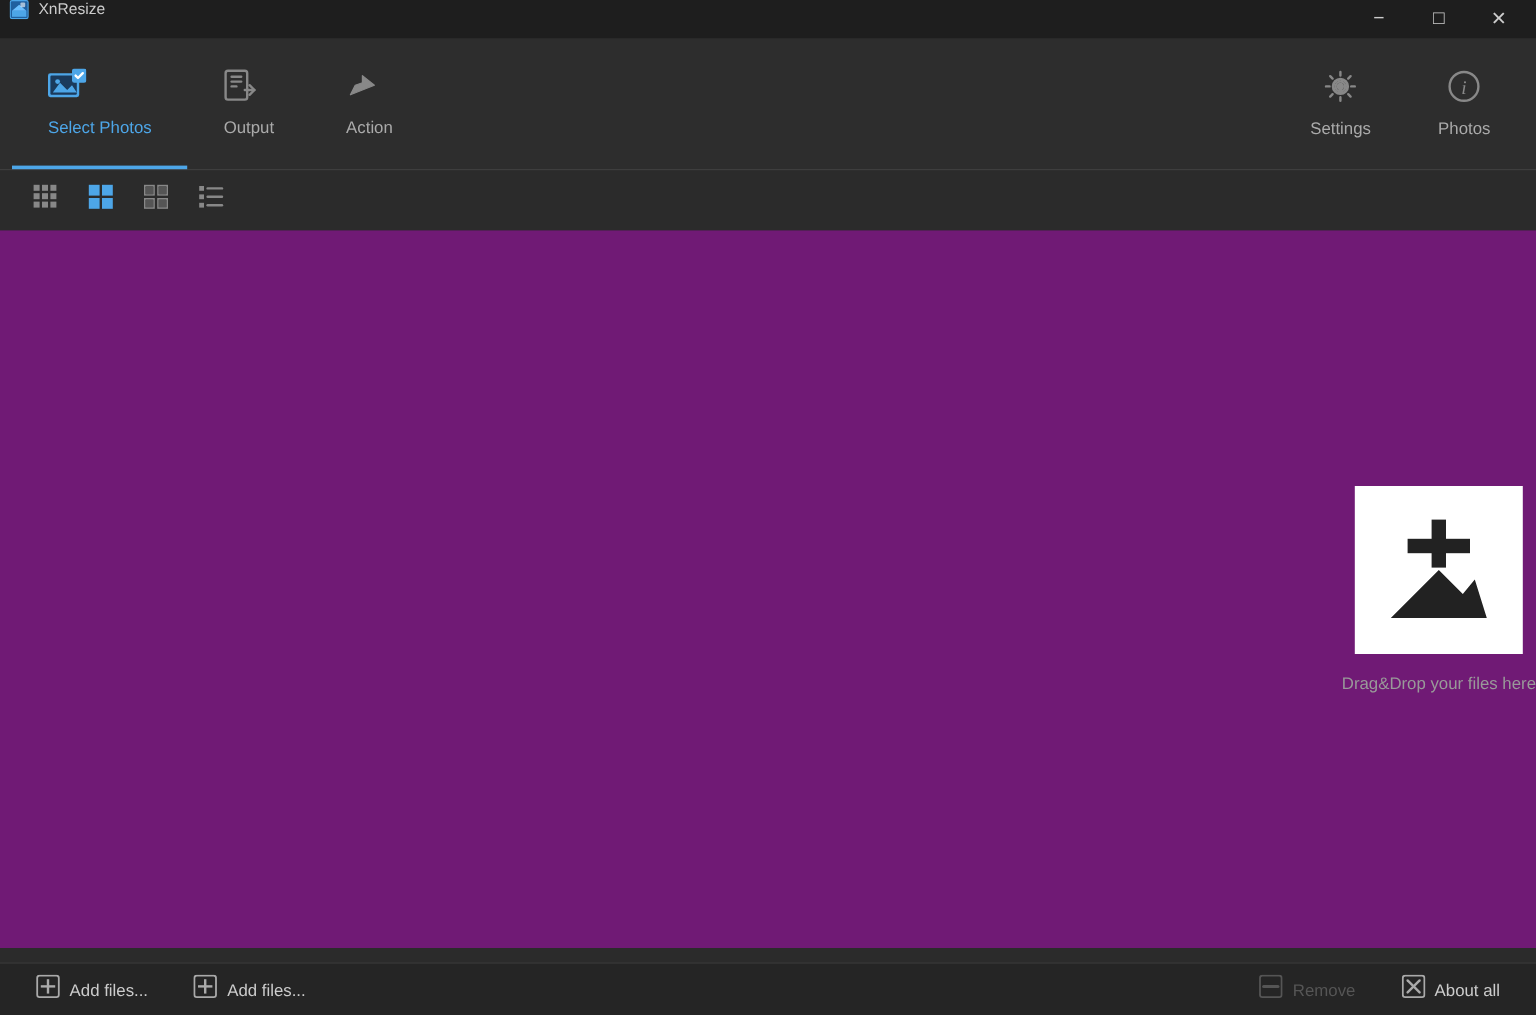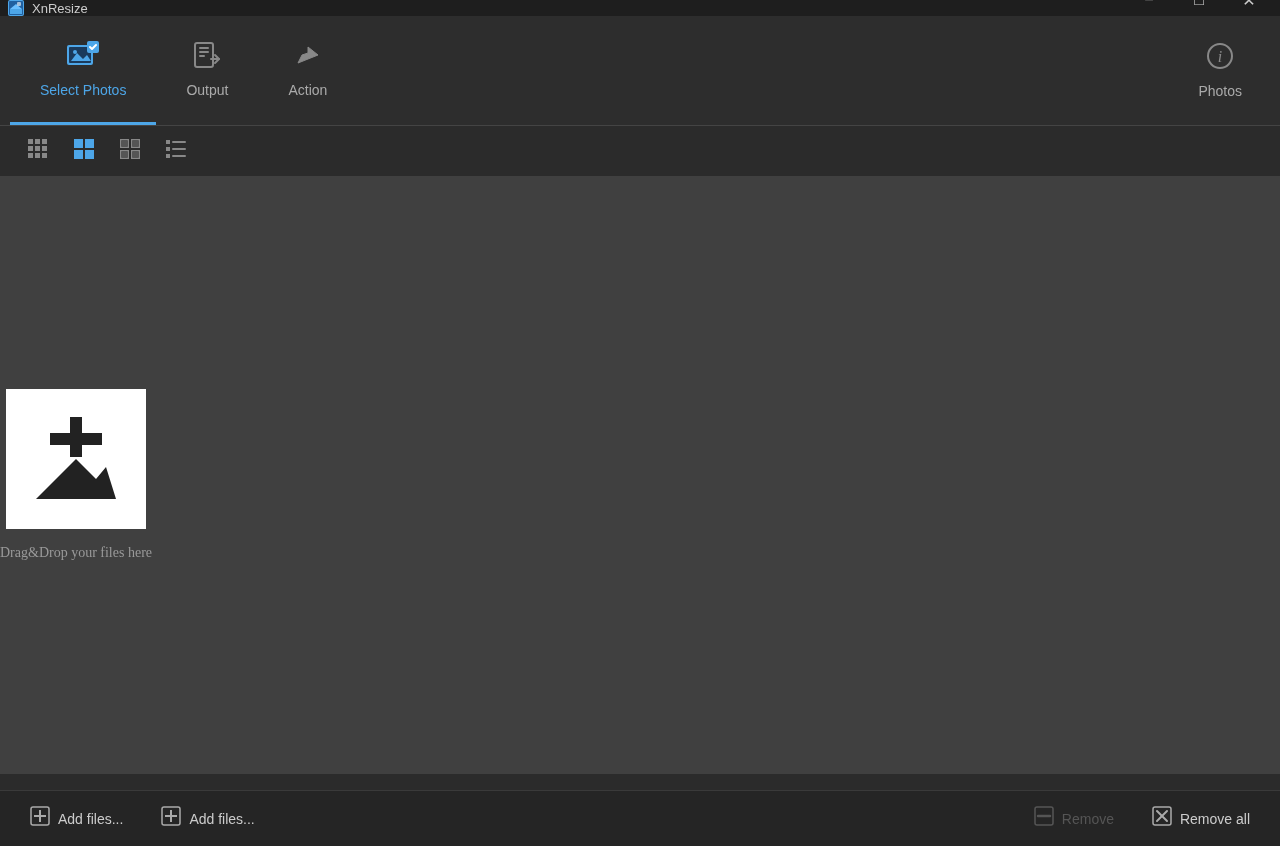--- a/index.html
+++ b/index.html
@@ -14,22 +14,22 @@
       background: #2b2b2b;
       font-family: 'Segoe UI', Arial, sans-serif;
       color: #d0d0d0;
       overflow: hidden;
       user-select: none;
     }
 
     
     .title-bar {
       display: flex;
-      align-items: flex-end;
-      height: 16px;
+      align-items: flex-start;
+      height: 32px;
       background: #1e1e1e;
       padding: 0 8px;
       gap: 8px;
     }
 
     .title-bar-icon {
       width: 16px;
       height: 16px;
       display: flex;
       align-items: center;
@@ -66,21 +66,21 @@
       align-items: stretch;
       height: 110px;
       background: #2d2d2d;
       border-bottom: 1px solid #444;
       padding: 0 10px;
     }
 
     .tab-item {
       display: flex;
       flex-direction: column;
-      align-items: center;
+      align-items: flex-start;
       justify-content: center;
       padding: 12px 30px;
       cursor: pointer;
       color: #aaaaaa;
       font-size: 15px;
       gap: 6px;
       border-bottom: 3px solid transparent;
       position: relative;
     }
 
@@ -146,25 +146,24 @@
     }
 
     .view-btn.active {
       color: #4da6e8;
     }
 
     
     .main-content {
       display: flex;
       flex-direction: column;
-      align-items: flex-start;
+      align-items: flex-end;
       justify-content: center;
       height: calc(846px - 32px - 110px - 50px - 56px);
-      background: #404040;
-      font-family: Liberation Serif, serif;
+      background: #701a75;
     }
 
     .drop-zone {
       display: flex;
       flex-direction: column;
       align-items: center;
       justify-content: center;
       gap: 16px;
     }
 
@@ -181,21 +180,21 @@
       color: #999;
       font-size: 14px;
     }
 
     
     .bottom-bar {
       position: absolute;
       bottom: 0;
       left: 0;
       right: 0;
-      height: 56px;
+      height: 44px;
       background: #252525;
       display: flex;
       align-items: center;
       padding: 0 16px;
       gap: 10px;
       border-top: 1px solid #3a3a3a;
       margin-top: 10px;
     }
 
     .bottom-btn {
@@ -285,20 +284,31 @@
       <svg width="28" height="28" viewBox="0 0 28 28">
         <path d="M8 14 L4 22 L24 14 L14 6 L14 12 Z" fill="#888" stroke="#888" stroke-width="1" stroke-linejoin="round"></path>
       </svg>
     </span>
     <span class="tab-label">Action</span>
   </div>
 
 
   <div class="toolbar-spacer"></div>
 
+  <div class="settings-tab">
+    <span class="tab-icon">
+      <svg width="28" height="28" viewBox="0 0 28 28">
+        <circle cx="14" cy="14" r="4" fill="none" stroke="#888" stroke-width="2"></circle>
+        <path d="M14 2 L14 5 M14 23 L14 26 M2 14 L5 14 M23 14 L26 14 M5.5 5.5 L7.5 7.5 M20.5 20.5 L22.5 22.5 M22.5 5.5 L20.5 7.5 M7.5 20.5 L5.5 22.5" stroke="#888" stroke-width="2" stroke-linecap="round"></path>
+        <circle cx="14" cy="14" r="6" fill="none" stroke="#888" stroke-width="2.5"></circle>
+        <circle cx="14" cy="14" r="3" fill="#888"></circle>
+      </svg>
+    </span>
+    <span class="tab-label">Settings</span>
+  </div>
 
   <div class="settings-tab">
     <span class="tab-icon">
       <svg width="28" height="28" viewBox="0 0 28 28">
         <circle cx="14" cy="14" r="12" fill="none" stroke="#888" stroke-width="2"></circle>
         <text x="14" y="20" text-anchor="middle" fill="#888" font-size="16" font-family="serif" font-style="italic">i</text>
       </svg>
     </span>
     <span class="tab-label">Photos</span>
   </div>
@@ -409,15 +419,15 @@
   </button>
 
   <button class="bottom-btn">
     <span class="btn-icon">
       <svg width="20" height="20" viewBox="0 0 20 20">
         <rect x="1" y="1" width="18" height="18" rx="2" fill="none" stroke="#aaa" stroke-width="1.5"></rect>
         <line x1="5" y1="5" x2="15" y2="15" stroke="#aaa" stroke-width="2" stroke-linecap="round"></line>
         <line x1="15" y1="5" x2="5" y2="15" stroke="#aaa" stroke-width="2" stroke-linecap="round"></line>
       </svg>
     </span>
-    <span>Remove all</span>
+    <span>About all</span>
   </button>
 </div>
 
 </body></html>

